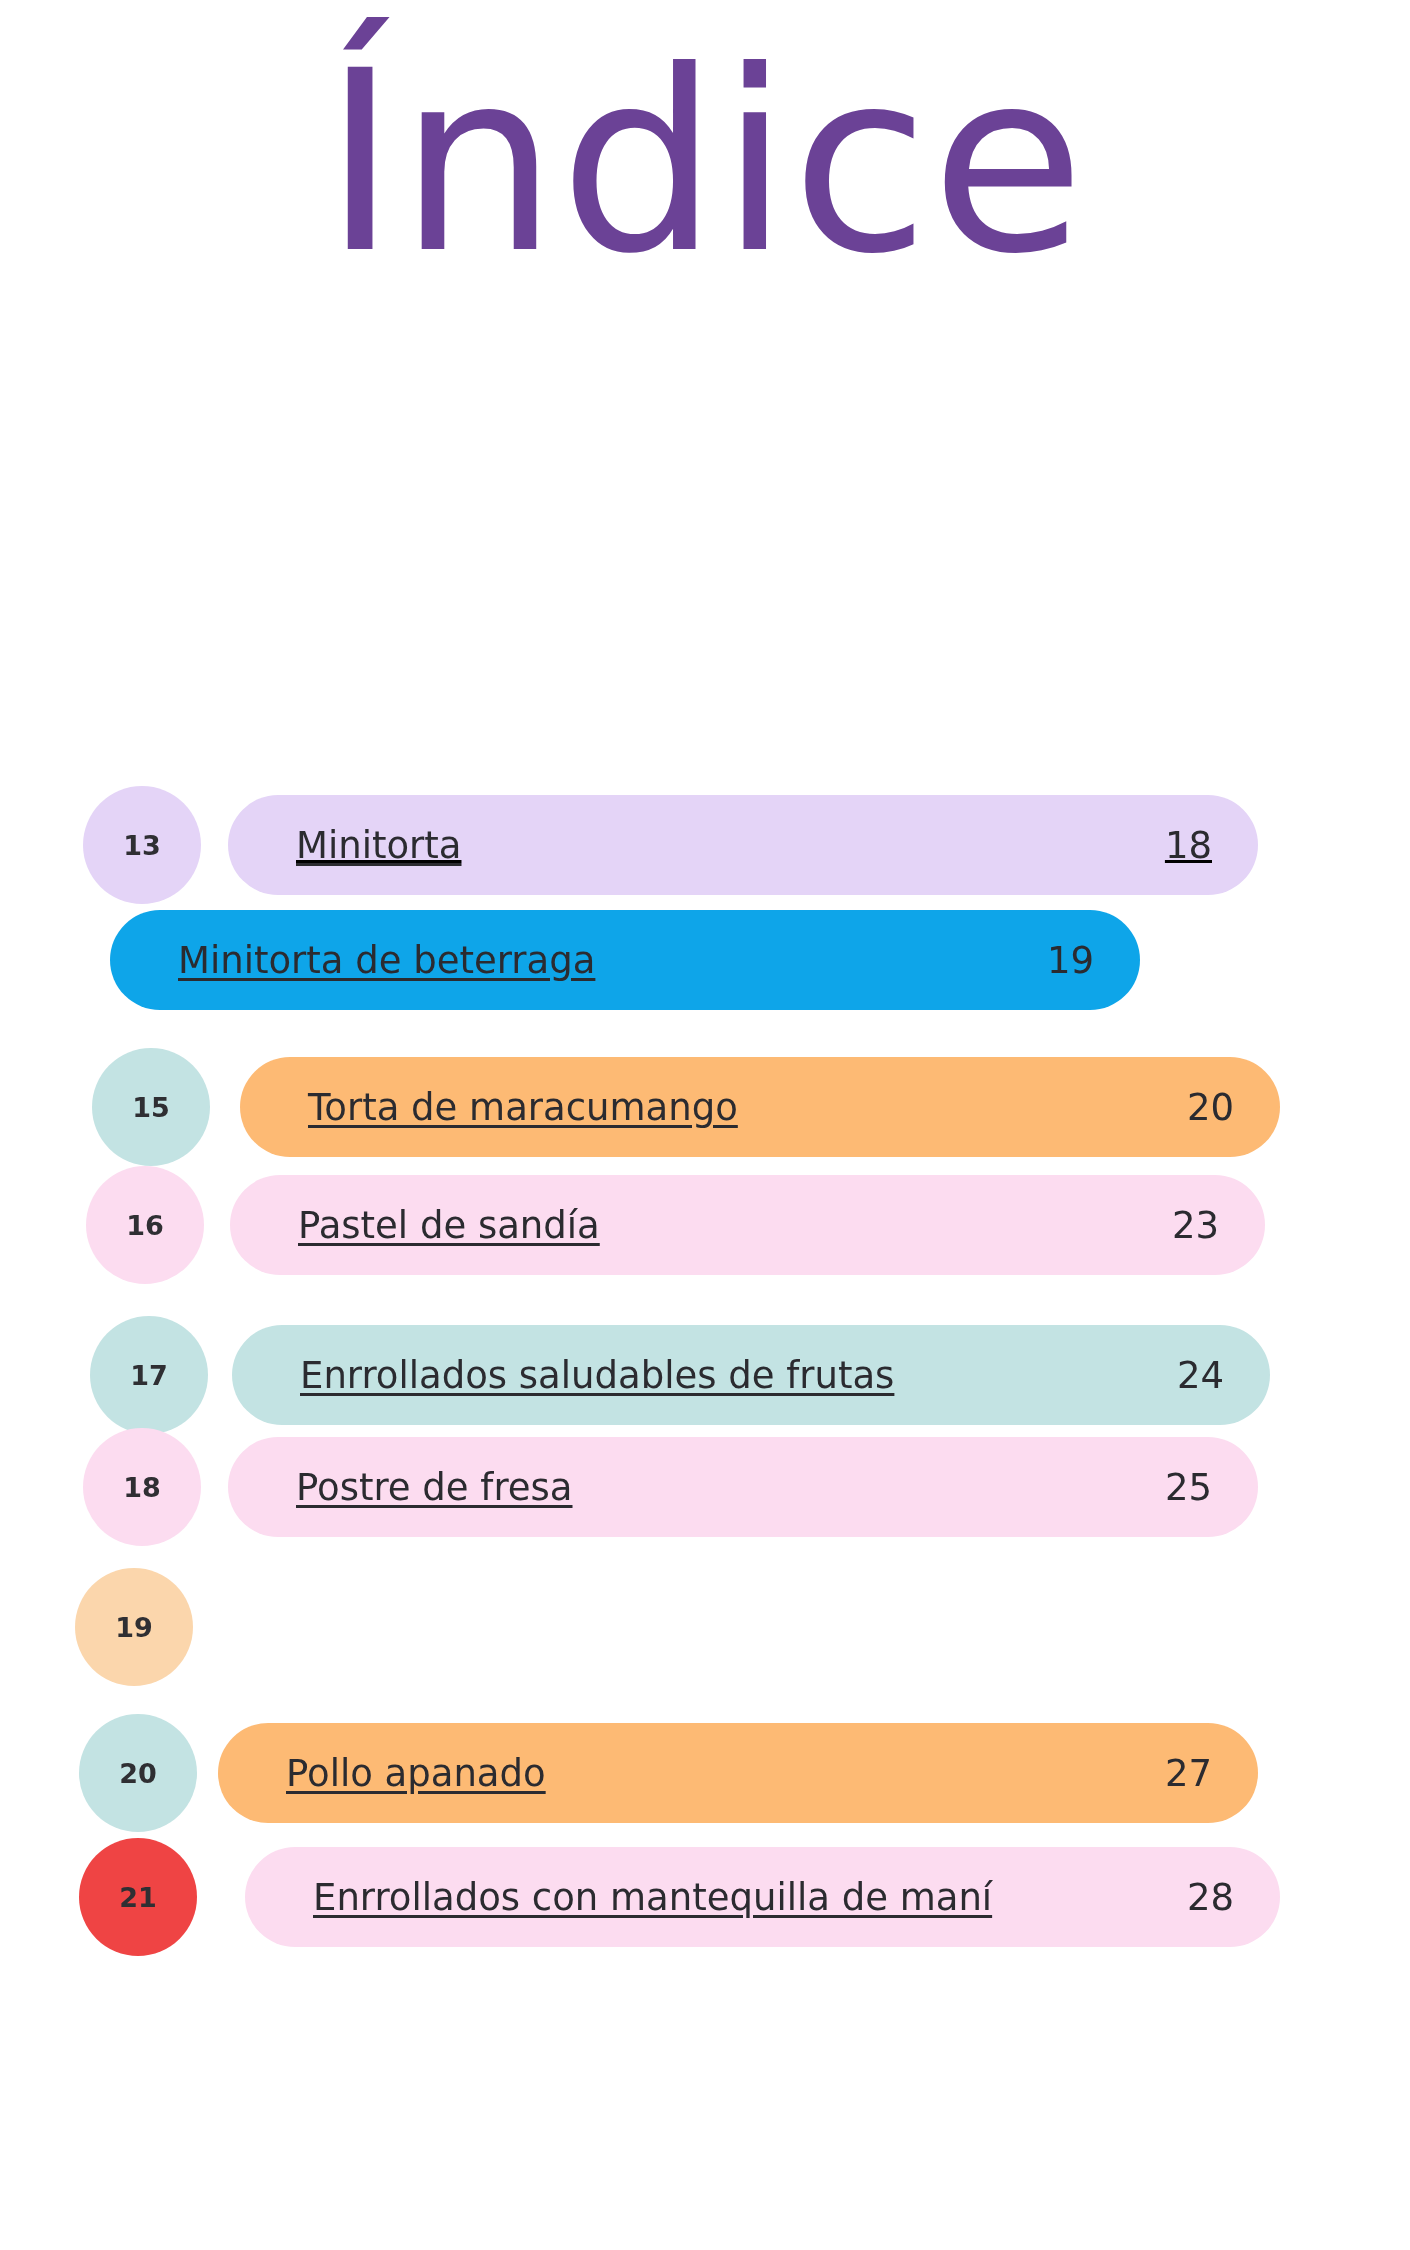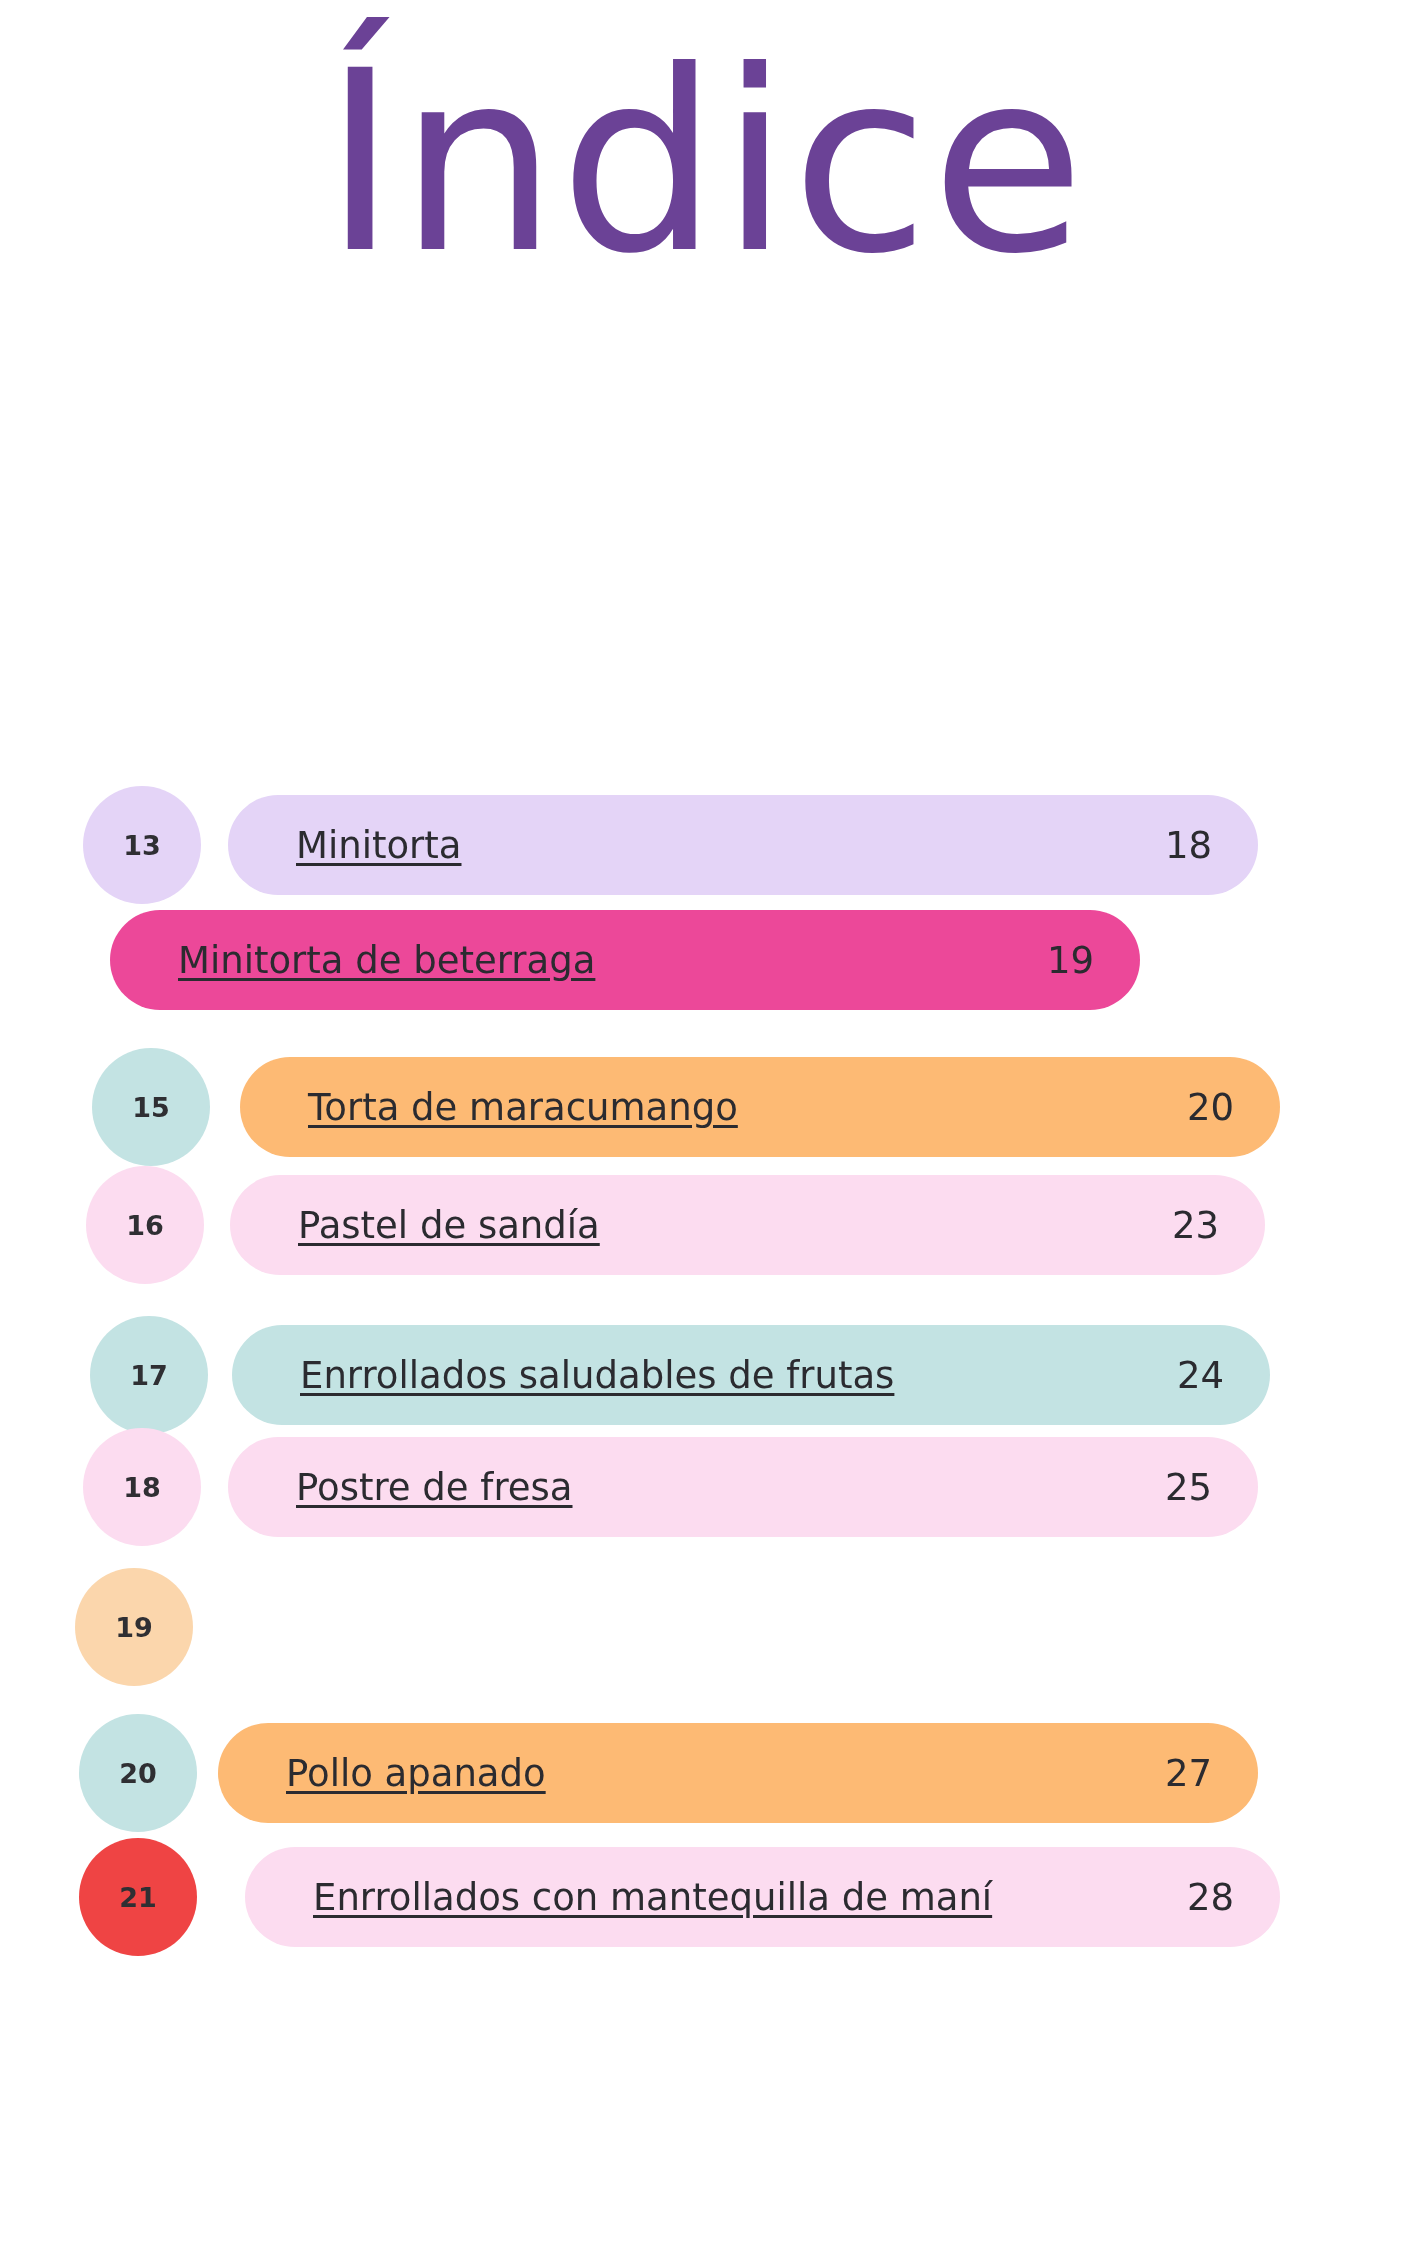--- a/index.html
+++ b/index.html
@@ -86,27 +86,27 @@
   }
 </style>
 </head>
 <body>
 
 <h1 class="page-title">Índice</h1>
 
 <div class="toc" id="toc-root">
     <div class="toc-row" style="position: absolute; left: 83px; top: 410px;">
       <div class="badge" style="background: rgb(228, 212, 247);">13</div>
-      <div class="bar" style="background: rgb(228, 212, 247); width: 1030px; margin-left: 27px;">
+      <div class="bar" style="background: rgb(228, 212, 247); width: 1030px; margin-left: 27px; text-decoration: underline;">
         <span class="bar-label">Minitorta</span>
         <span class="bar-page">18</span>
       </div>
     </div>
     <div class="toc-row" style="position: absolute; left: 83px; top: 534px;">
-      <div class="bar" style="background: #ec4899; width: 1030px; margin-left: 27px; gap: 48px;">
+      <div class="bar" style="background: #0ea5e9; width: 1030px; margin-left: 27px; gap: 48px;">
         <span class="bar-label">Minitorta de beterraga</span>
         <span class="bar-page">19</span>
       </div>
     </div>
     <div class="toc-row" style="position: absolute; left: 92px; top: 672px;">
       <div class="badge" style="background: rgb(195, 227, 227);">15</div>
       <div class="bar" style="background: #fdba74; width: 1040px; margin-left: 30px;">
         <span class="bar-label">Torta de maracumango</span>
         <span class="bar-page">20</span>
       </div>

